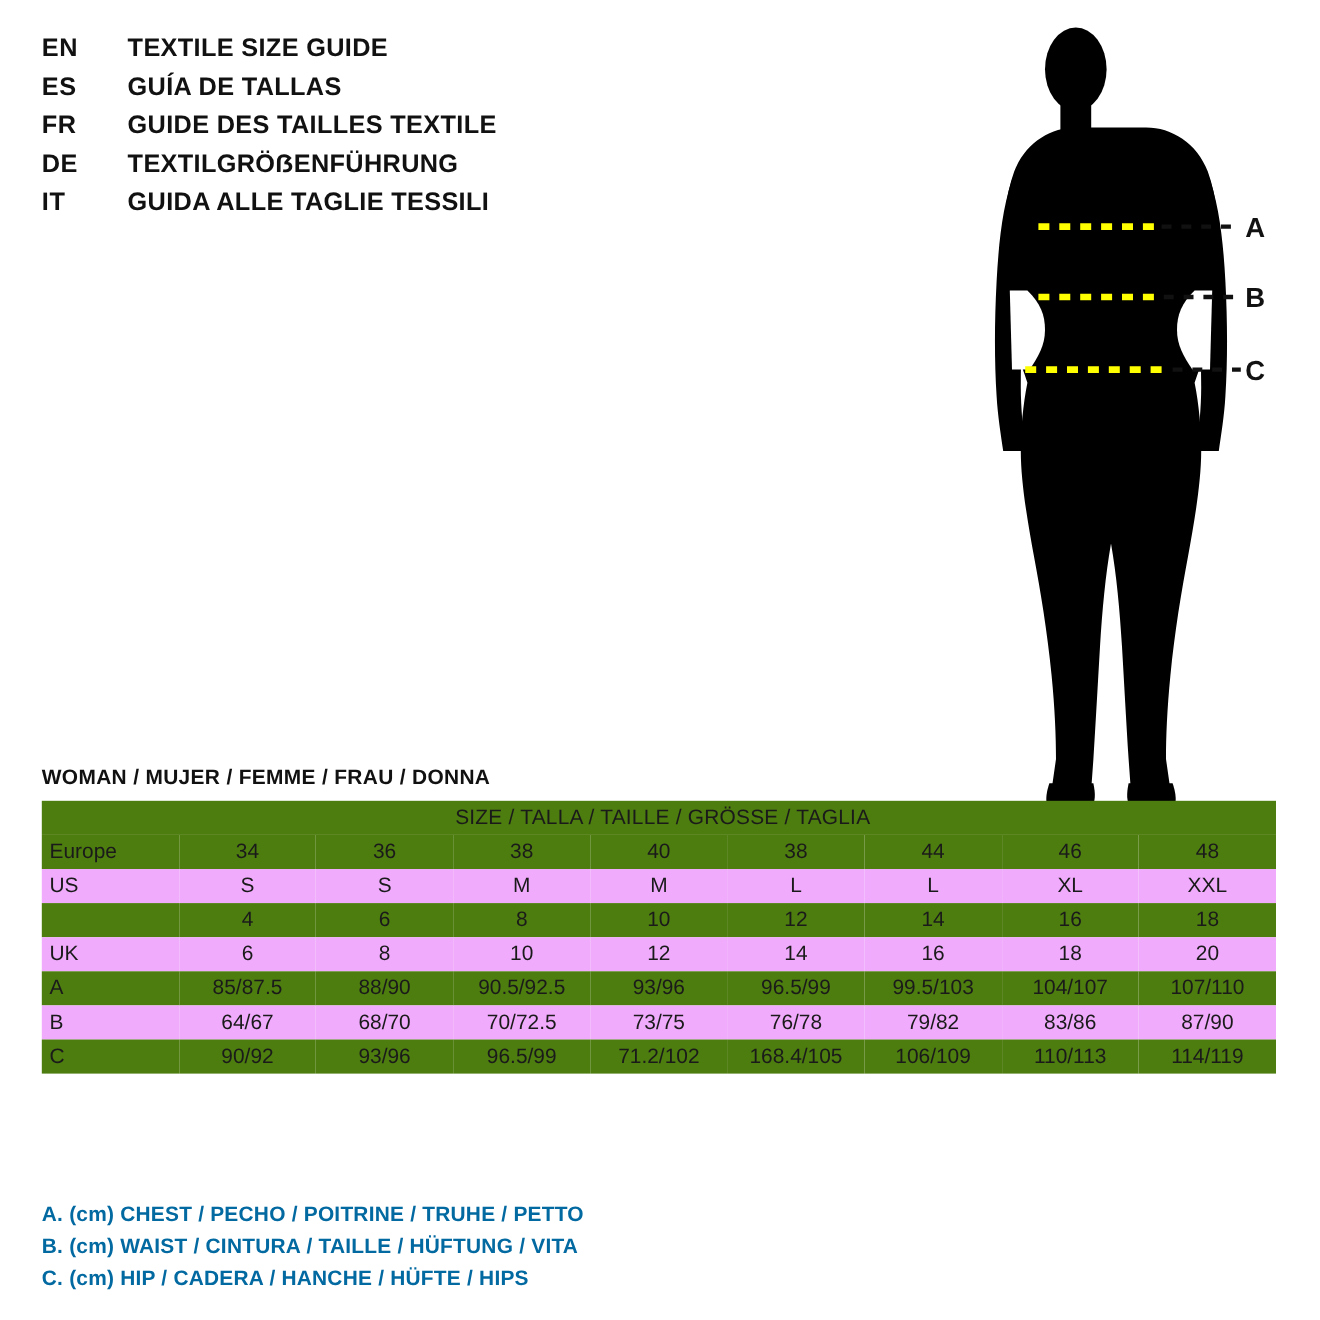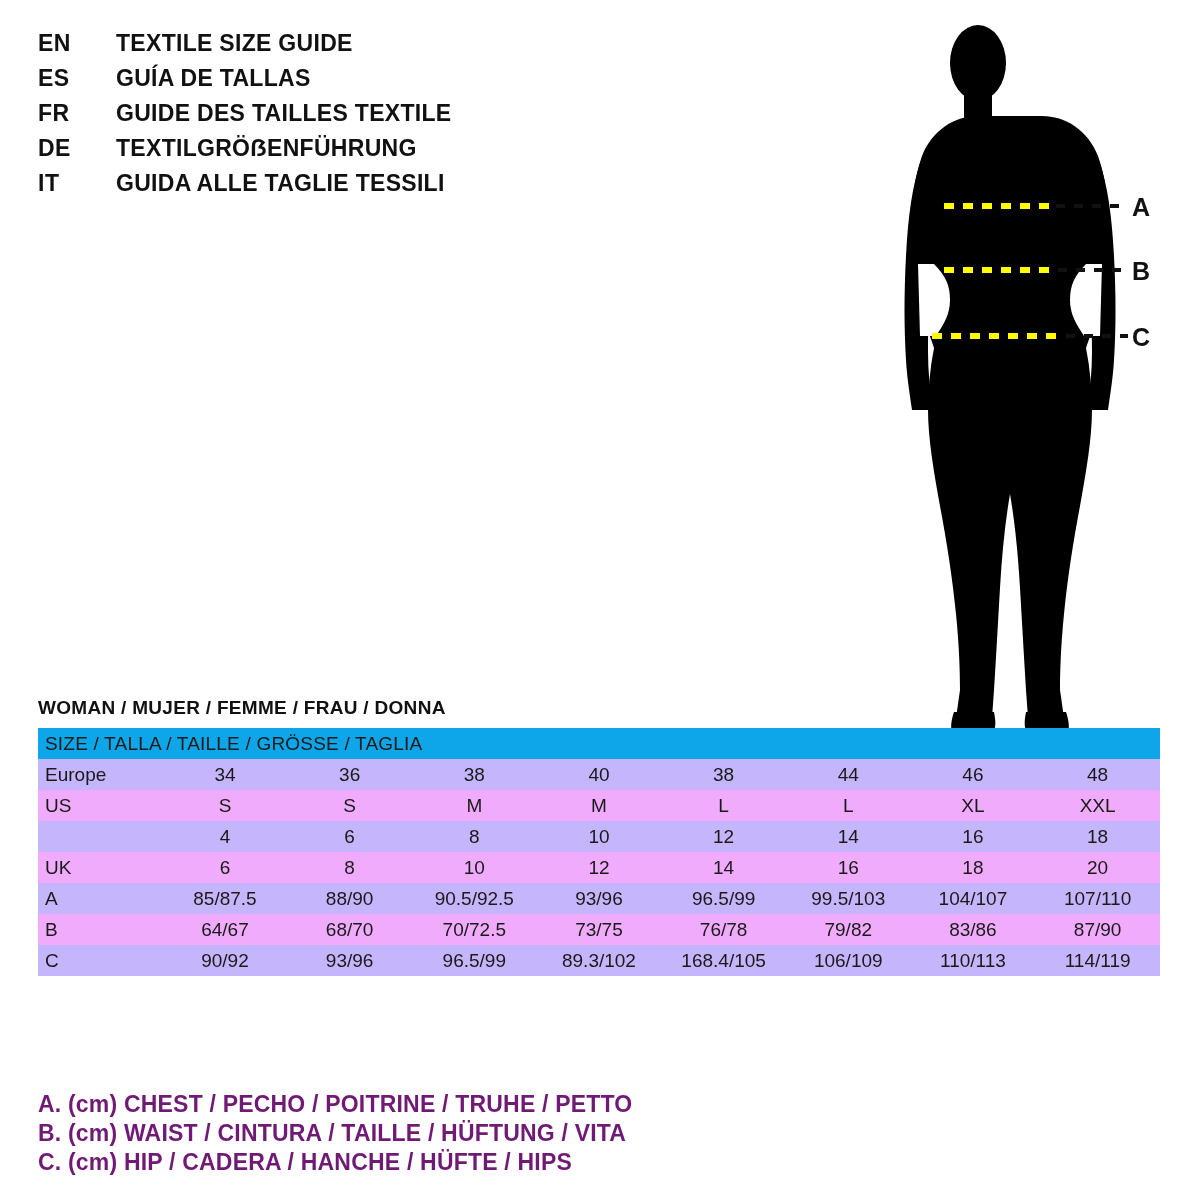--- a/index.html
+++ b/index.html
@@ -79,49 +79,49 @@
     table-layout: fixed;
   }
   th, td {
     font-size: 19px;
     color: #1a1a1a;
     padding: 0;
     height: 31px;
     vertical-align: middle;
   }
   th.header-cell {
-    background: #0ea5e9;
-    text-align: left;
+    background: #4d7c0f;
+    text-align: center;
     font-weight: normal;
     padding-left: 7px;
     letter-spacing: .2px;
   }
-  tr.row-light td { background: #c4b5fd; }
+  tr.row-light td { background: #4d7c0f; }
   tr.row-dark td  { background: #f0abfc; }
   td.rowlabel {
     text-align: left;
     padding-left: 7px;
     width: 186px;
   }
   td.val {
     text-align: center;
     width: 117px;
   }
 
   
   #legend {
     position: absolute;
     left: 38px;
     top: 1090px;
     width: 800px;
   }
   .legend-line {
-    font-size: 23px;
-    font-weight: bold;
-    color: #701a75;
+    font-size: 19px;
+    font-weight: bold;
+    color: #0369a1;
     line-height: 29px;
     letter-spacing: .2px;
   }
 </style>
 </head>
 <body>
 
 <div id="titles">
   <div class="title-row">
     <div class="title-lang">EN</div>
@@ -293,21 +293,21 @@
         <td class="val">76/78</td>
         <td class="val">79/82</td>
         <td class="val">83/86</td>
         <td class="val">87/90</td>
       </tr>
       <tr class="row-light">
         <td class="rowlabel">C</td>
         <td class="val">90/92</td>
         <td class="val">93/96</td>
         <td class="val">96.5/99</td>
-        <td class="val">89.3/102</td>
+        <td class="val">71.2/102</td>
         <td class="val">168.4/105</td>
         <td class="val">106/109</td>
         <td class="val">110/113</td>
         <td class="val">114/119</td>
       </tr>
     </tbody>
   </table>
 </div>
 
 <div id="legend">

